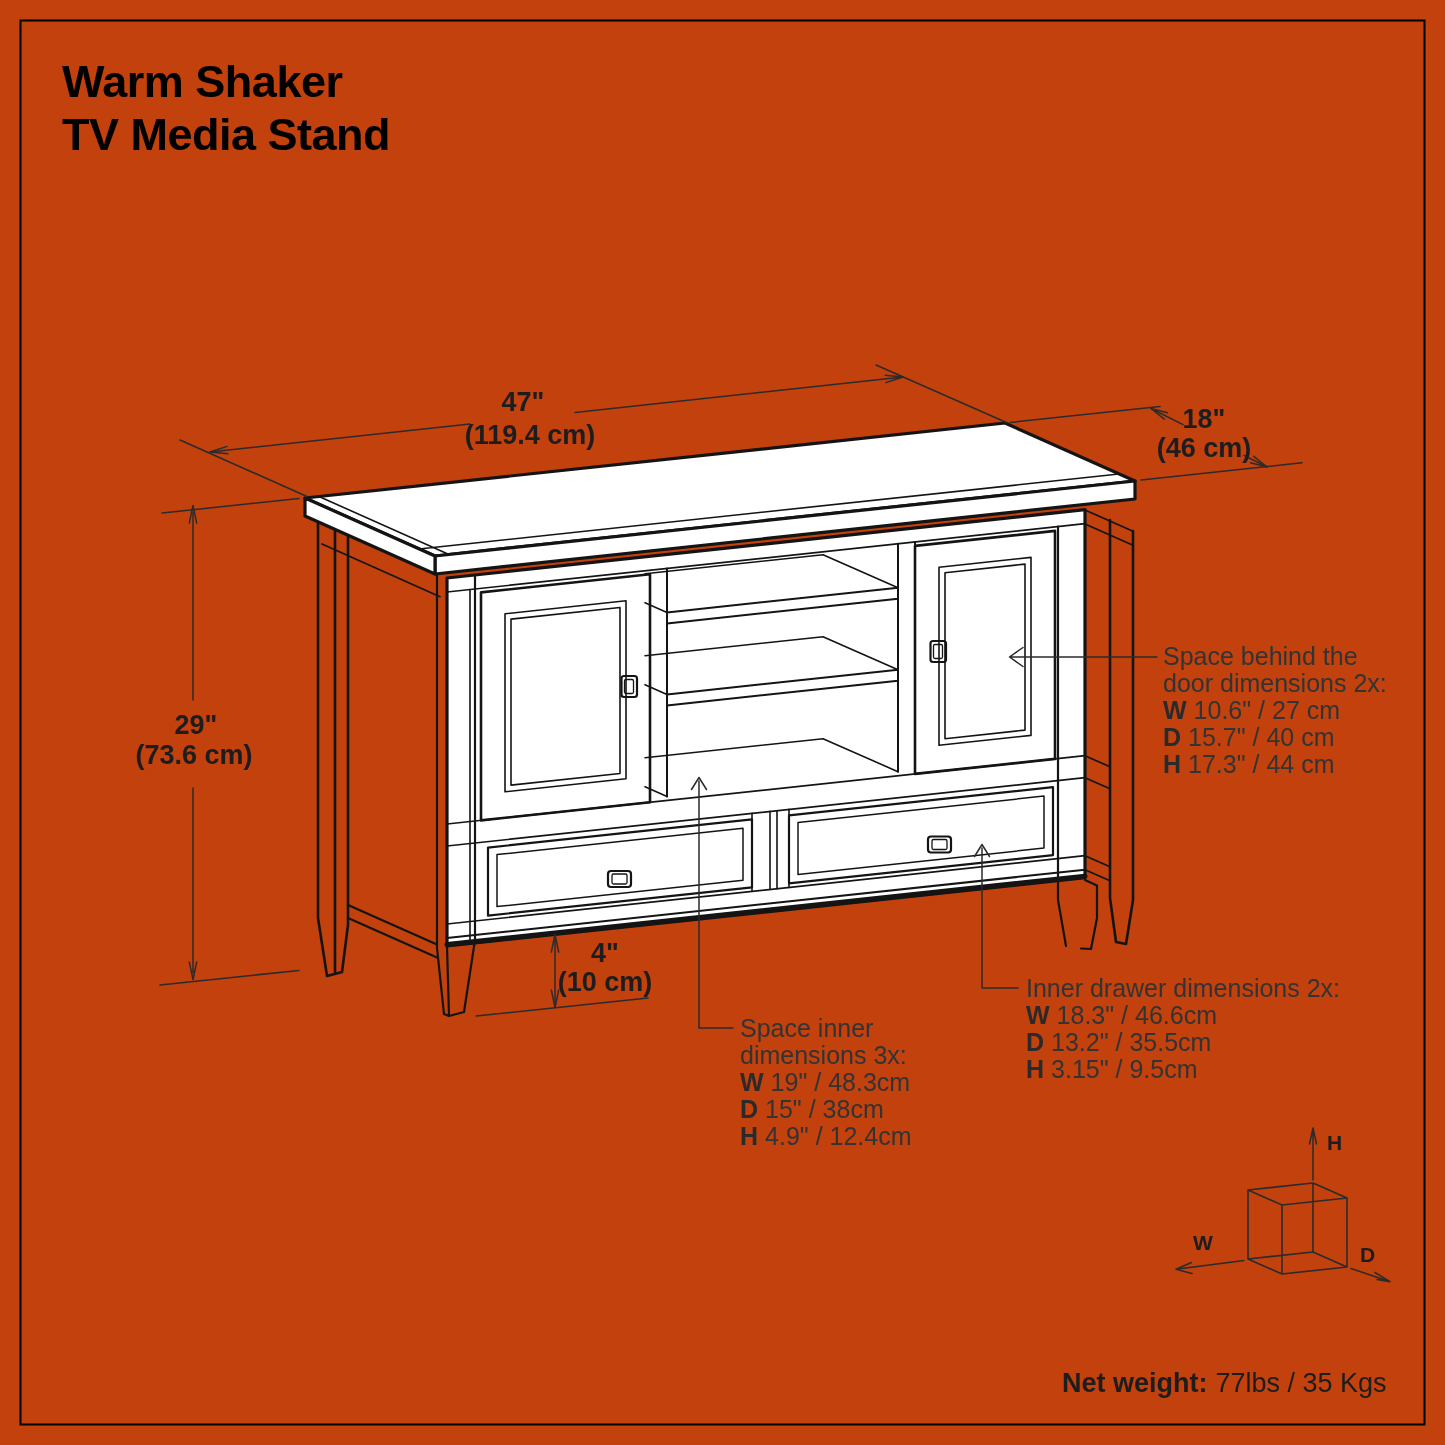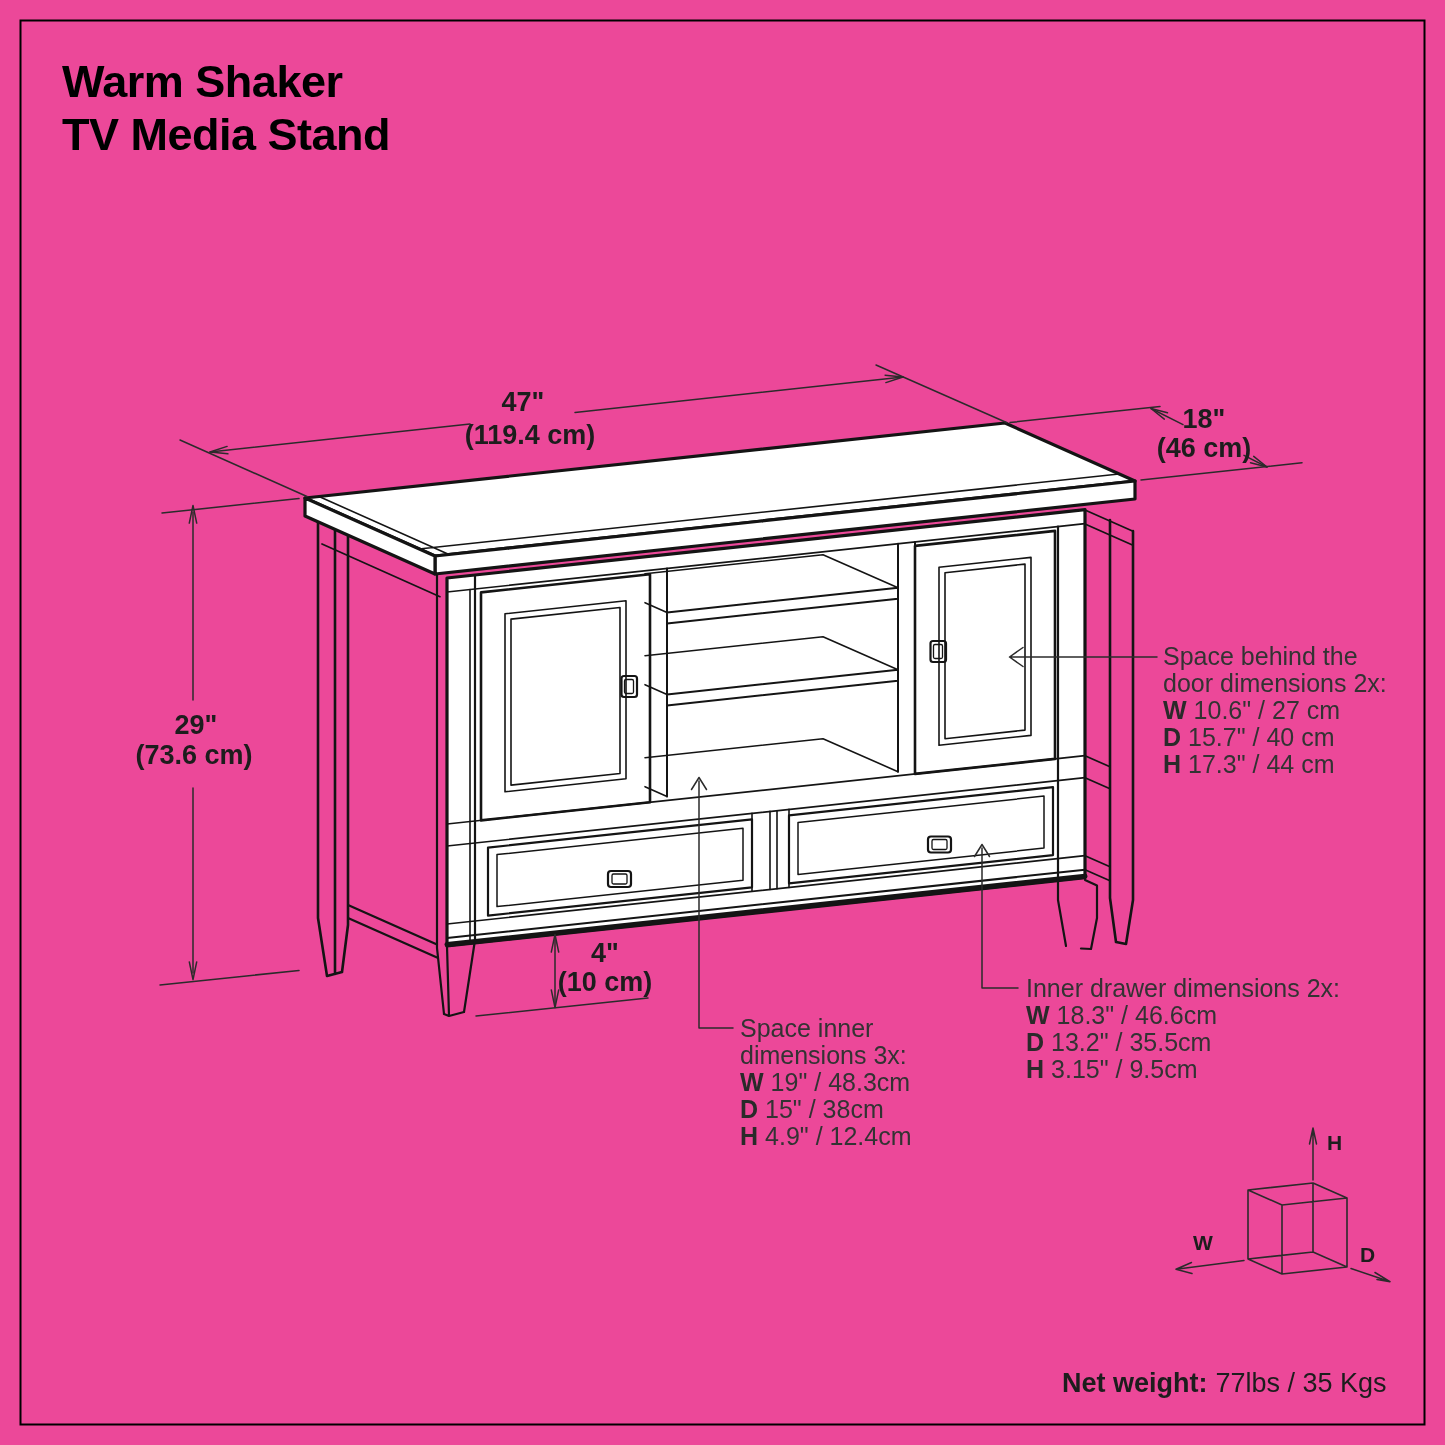--- a/index.html
+++ b/index.html
@@ -1,16 +1,16 @@
 <!DOCTYPE html>
 <html><head>
 <meta charset="utf-8">
 <style>
   html,body{margin:0;padding:0;background:#ffffff;}
-  #canvas{position:relative;width:1445px;height:1445px;background:#ec4899;overflow:hidden;
+  #canvas{position:relative;width:1445px;height:1445px;background:#c2410c;overflow:hidden;
           font-family:"Liberation Sans", sans-serif;}
   svg{position:absolute;left:0;top:0;}
   .furn{stroke:#141414;fill:none;stroke-linecap:round;stroke-linejoin:round;}
   .face{fill:#ffffff;}
   .dimln{stroke:#2b2b2b;fill:none;stroke-linecap:round;stroke-linejoin:round;stroke-width:1.5;}
   .sw13{stroke-width:1.3;} .sw14{stroke-width:1.5;} .sw16{stroke-width:1.6;}
   .sw17{stroke-width:1.7;} .sw2{stroke-width:2;} .sw22{stroke-width:2.2;}
   .sw26{stroke-width:2.6;} .sw3{stroke-width:3.2;} .sw5{stroke-width:5;}
   text{fill:#1d1d1d;}
   .title{font-size:45px;font-weight:700;letter-spacing:-0.5px;fill:#000;}

